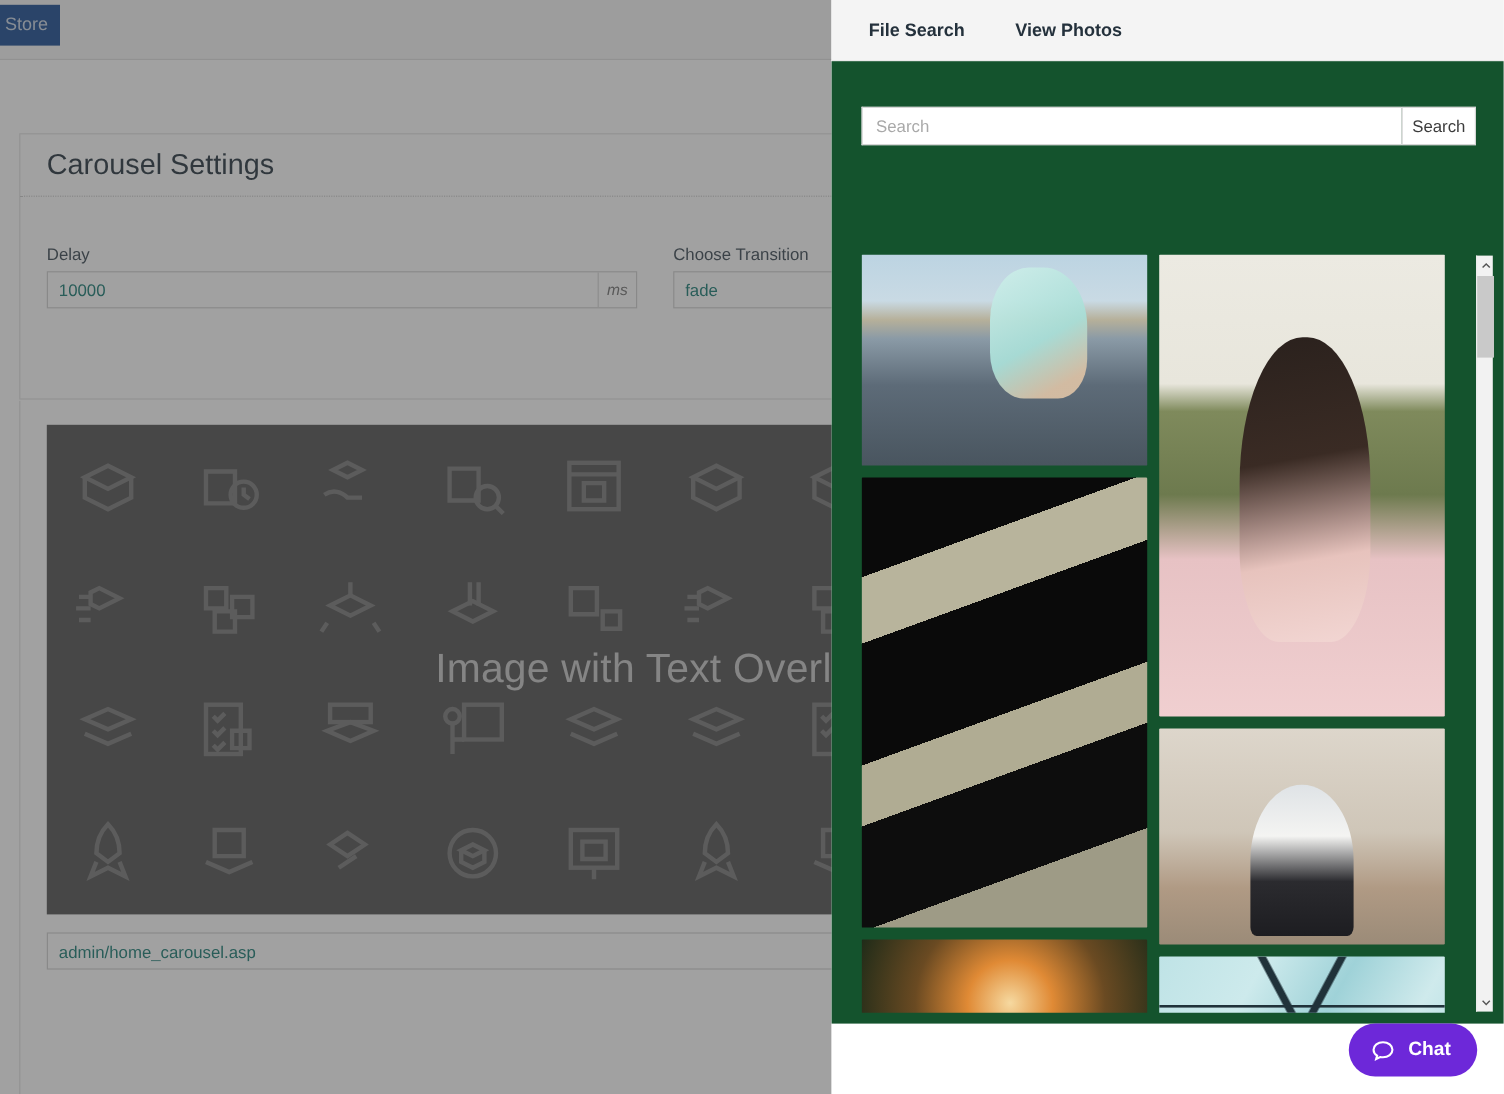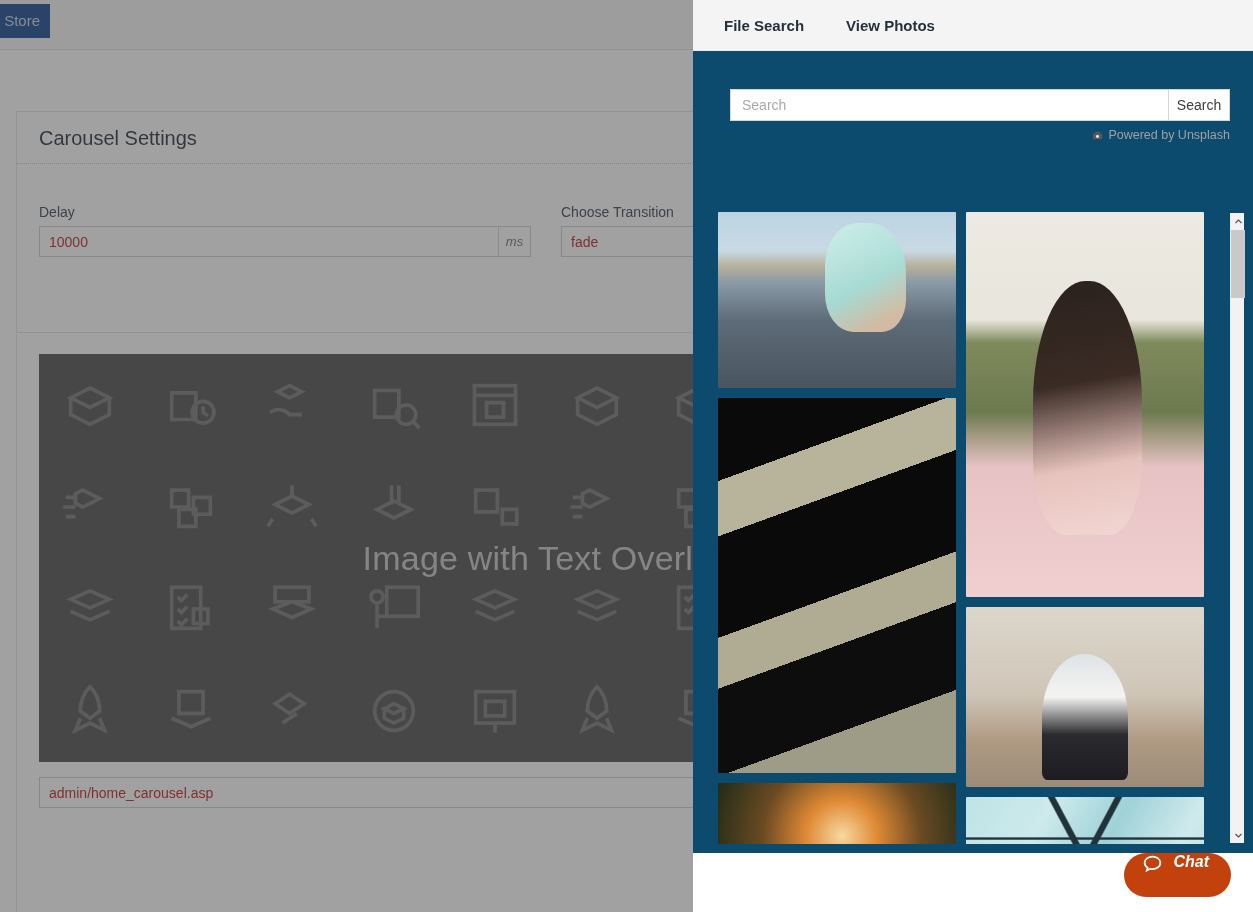--- a/index.html
+++ b/index.html
@@ -33,21 +33,21 @@
     position: absolute; left: 16px; width: 1060px;
     background: #ffffff;
     border: 1px solid #e2e2e2;
   }
   #card-carousel { top: 60px; height: 222px; }
   #card-firstimage { top: 283px; height: 620px; border-top: none; }
 
   .card-head {
     height: 52px; line-height: 52px;
     padding-left: 22px;
-    font-size: 20px; color: #1c2b36;
+    font-size: 24px; color: #1c2b36;
     border-bottom: 1px dotted #c9c9c9;
   }
   .card-head.solid { border-bottom: 1px solid #e2e2e2; font-size: 15px; font-weight: bold; }
   .card-body { padding: 20px 22px; position: relative; }
 
   .chkrow { display: flex; align-items: center; height: 22px; }
   .chkbox {
     width: 16px; height: 16px; border: 2px solid #1a5fa8;
     background: #fff; position: relative; flex: none;
     border-radius: 1px;
@@ -58,21 +58,21 @@
     border-width: 0 2.5px 2.5px 0; transform: rotate(42deg);
   }
   .chklabel { margin-left: 12px; font-size: 15px; color: #2b2b2b; }
 
   .fieldgrid { display: flex; gap: 30px; margin-top: 20px; justify-content: space-between; }
   .field { flex: 1 1 0; min-width: 0; }
   .field-label { font-size: 14px; color: #33414c; margin-bottom: 6px; }
   .inputwrap { display: flex; height: 31px; border: 1px solid #cfcfcf; background: #fff; }
   .inputwrap input, .inputwrap select {
     flex: 1 1 auto; border: 0; outline: 0; background: transparent;
-    font-family: "Liberation Sans", sans-serif; font-size: 14px; color: #b91c1c;
+    font-family: "Liberation Sans", sans-serif; font-size: 14px; color: #0f766e;
     padding: 0 9px; min-width: 0;
   }
   .unit {
     flex: none; width: 32px; border-left: 1px solid #d8d8d8;
     font-style: italic; font-size: 13px; color: #6d6d6d;
     display: flex; align-items: center; justify-content: center;
   }
 
   
   .img-placeholder {
@@ -107,21 +107,21 @@
     background: #ffffff; z-index: 60;
   }
   .modal-header {
     height: 51px; background: #f4f4f4; border-bottom: 1px solid #eaeaea;
     display: flex; align-items: center; padding-left: 31px; gap: 42px;
   }
   .modal-tab {
     font-size: 15px; font-weight: bold; color: #24313c; cursor: pointer;
   }
   .modal-content {
-    height: 802px; background: #0c4a6e; padding: 38px 23px 0 37px;
+    height: 802px; background: #14532d; padding: 38px 23px 0 25px;
     position: relative;
   }
   .search-row { display: flex; height: 32px; }
   .search-field {
     flex: 1 1 auto; border: 1px solid #d6d6d6; border-right: none;
     background: #fff; display: flex; align-items: center; padding: 0 9px;
   }
   .search-field input {
     width: 100%; border: 0; outline: 0; background: transparent;
     font-family: "Liberation Sans", sans-serif; font-size: 14px; color: #444;
@@ -162,22 +162,22 @@
   .vscroll .arrow svg { width: 9px; height: 9px; stroke: #555; stroke-width: 1.6; fill: none; }
   .vscroll .thumb {
     position: absolute; left: 0; top: 17px; width: 14px; height: 68px;
     background: #c9c9c9; cursor: pointer;
   }
 
   
   #chat-widget {
     position: absolute; right: 22px; bottom: 15px; z-index: 80;
     height: 44px; padding: 0 22px 0 18px;
-    background: #c2410c; border-radius: 24px;
-    display: flex; gap: 10px; cursor: pointer; font-style: italic;
+    background: #6d28d9; border-radius: 24px;
+    display: flex; align-items: center; gap: 10px; cursor: pointer;
   }
   #chat-widget svg { width: 21px; height: 21px; stroke: #fff; stroke-width: 2; fill: none; }
   #chat-widget .lbl { color: #fff; font-size: 16px; font-weight: bold; }
 
   
   .ph-beach { height: 176px; background:
       linear-gradient(to bottom, #bcd4e2 0%, #c9dae4 22%, #b6b09a 31%, #8a9aa6 40%, #5d6b78 62%, #49555f 100%); }
   .ph-beach::after { content:""; position:absolute; left:45%; top:6%; width:34%; height:62%;
       background: linear-gradient(150deg, #cfeeea 0%, #a9ded7 55%, #d8bfa4 85%); border-radius: 40% 45% 30% 35%; opacity:.95; }
   .ph-stairs { height: 375px; background:
@@ -446,28 +446,20 @@
 
   <div class="modal-content">
 
     <div class="search-row">
       <div class="search-field">
         <input type="text" placeholder="Search" style="">
       </div>
       <button class="search-btn">Search</button>
     </div>
 
-    <div class="powered">
-      <svg viewBox="0 0 24 24">
-        <path d="M7 4h10v4H7z"></path>
-          <path d="M2 8h20v12H2z"></path>
-          <circle cx="12" cy="14" r="3.2" fill="#f9f9f9"></circle>
-      </svg>
-      <span>Powered by Unsplash</span>
-    </div>
 
     <div class="grid-viewport">
       <div class="grid-cols">
 
         <div class="grid-col">
           <div class="photo ph-beach"></div>
           <div class="photo ph-stairs"></div>
           <div class="photo ph-forest"></div>
         </div>
 

